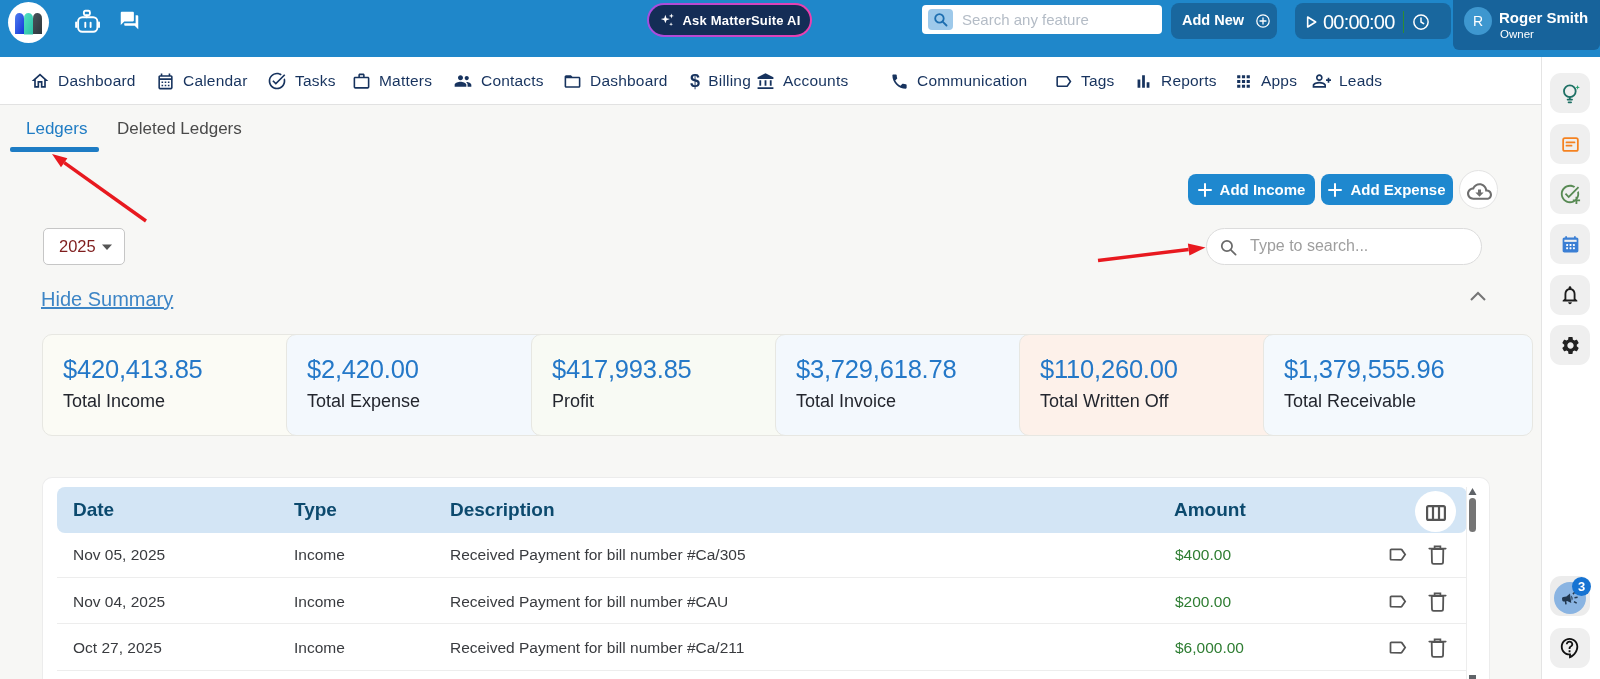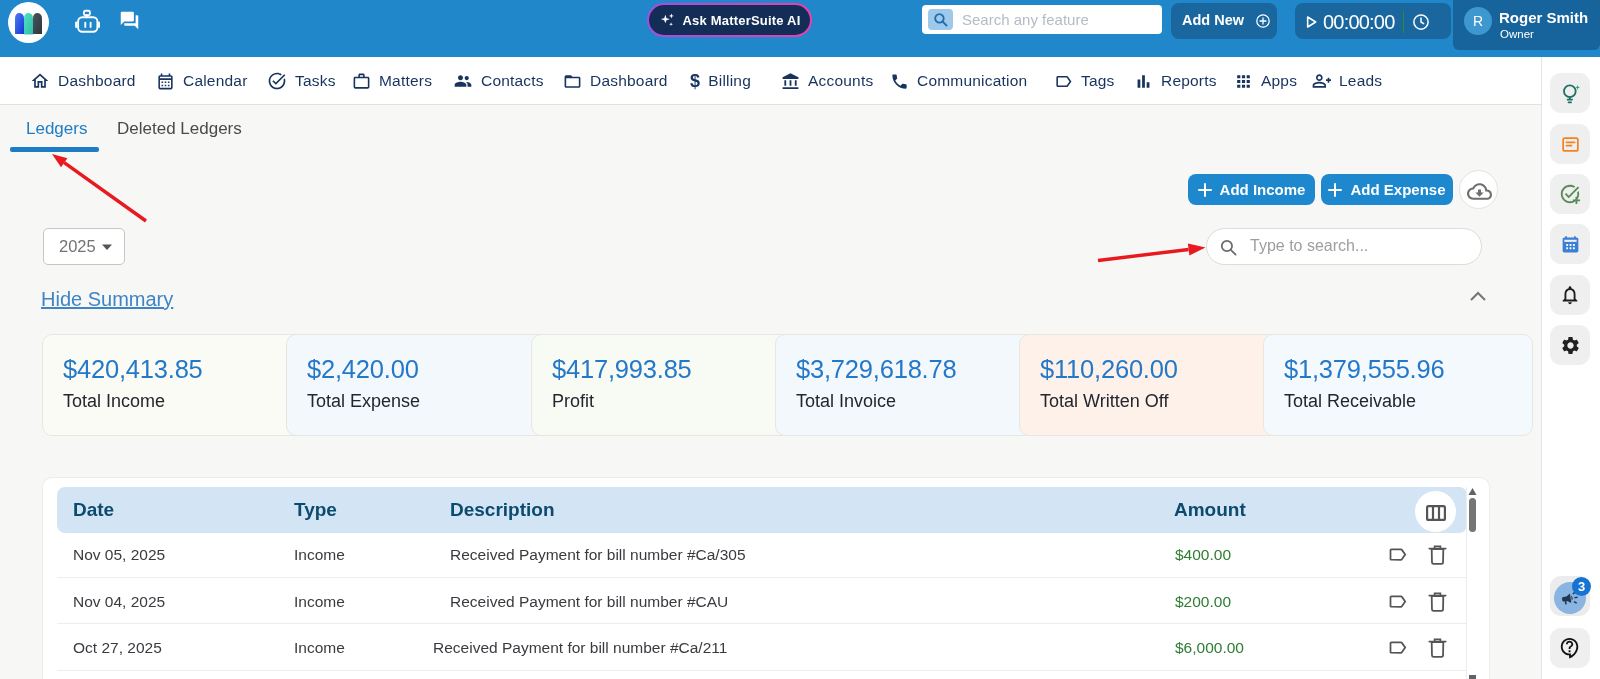--- a/index.html
+++ b/index.html
@@ -162,21 +162,21 @@
 <div class="nav" style="left:563px;">
   <svg width="19" height="19" viewBox="0 0 24 24" fill="#17335e">
       <path d="M20 6h-8l-2-2H4c-1.1 0-1.99.9-1.99 2L2 18c0 1.1.9 2 2 2h16c1.1 0 2-.9 2-2V8c0-1.1-.9-2-2-2zm0 12H4V8h16v10z"></path>
     </svg>
   <span>Dashboard</span>
 </div>
 <div class="nav" style="left:690px;">
   <span style="font-size:18px; font-weight:bold; margin-right:8px;">$</span>
   <span>Billing</span>
 </div>
-<div class="nav" style="left:781px;">
+<div class="nav" style="left:756px;">
   <svg width="19" height="19" viewBox="0 0 24 24" fill="#17335e">
       <path d="M12 1.5L2 6.5v2.25h20V6.5l-10-5zm-7.75 9v7h2.3v-7h-2.3zm6.6 0v7h2.3v-7h-2.3zm6.6 0v7h2.3v-7h-2.3zM2 19.25h20v2.25H2v-2.25z"></path>
     </svg>
   <span>Accounts</span>
 </div>
 <div class="nav" style="left:890px;">
   <svg width="19" height="19" viewBox="0 0 24 24" fill="#17335e">
       <path d="M6.62 10.79c1.44 2.83 3.76 5.14 6.59 6.59l2.2-2.2c.27-.27.67-.36 1.02-.24 1.12.37 2.33.57 3.57.57.55 0 1 .45 1 1V20c0 .55-.45 1-1 1-9.39 0-17-7.61-17-17 0-.55.45-1 1-1h3.5c.55 0 1 .45 1 1 0 1.25.2 2.45.57 3.57.11.35.03.74-.25 1.02l-2.2 2.2z"></path>
     </svg>
   <span>Communication</span>
@@ -289,21 +289,21 @@
   Add Income
 </div>
 <div class="bluebtn" id="btn-expense" style="left:1321px; top:174px; width:132px; height:31px;">
   <svg width="14" height="14" viewBox="0 0 14 14" style="margin-right:8px;">
       <path d="M7 1v12M1 7h12" stroke="#fff" stroke-width="2" stroke-linecap="round"></path>
     </svg>
   Add Expense
 </div>
 
 <div class="abs" style="left:43px; top:228px; width:82px; height:37px; background:#fff; border:1px solid #c6c6c6; border-radius:5px;">
-  <span style="position:absolute; left:15px; top:8px; font-size:16.5px; color:#737373;">2025</span>
+  <span style="position:absolute; left:15px; top:8px; font-size:16.5px; color:#7f1d1d;">2025</span>
   <svg style="position:absolute; left:57px; top:14px;" width="12" height="9" viewBox="0 0 12 9">
       <path d="M1 1.5l5 5.5 5-5.5z" fill="#555"></path>
     </svg>
 </div>
 
 <div class="abs" style="left:1206px; top:228px; width:276px; height:37px; background:#fff; border:1px solid #dcdcdc; border-radius:18.5px;">
   <svg style="position:absolute; left:12px; top:9px;" width="19" height="19" viewBox="0 0 24 24" fill="none" stroke="#6a6a6a" stroke-width="2.2">
       <circle cx="10" cy="10" r="6.5"></circle>
       <path d="M15.2 15.2L21 21" stroke-linecap="round"></path>
     </svg>
@@ -356,21 +356,21 @@
   </div>
   <div class="row" style="top:100.5px;">
     <div class="td" style="left:16px;">Nov 04, 2025</div>
     <div class="td" style="left:237px;">Income</div>
     <div class="td" style="left:393px;">Received Payment for bill number #CAU</div>
     <div class="td green" style="left:1118px;">$200.00</div>
   </div>
   <div class="row" style="top:147px;">
     <div class="td" style="left:16px;">Oct 27, 2025</div>
     <div class="td" style="left:237px;">Income</div>
-    <div class="td" style="left:376px;">Received Payment for bill number #Ca/211</div>
+    <div class="td" style="left:393px;">Received Payment for bill number #Ca/211</div>
     <div class="td green" style="left:1118px;">$6,000.00</div>
   </div>
 </div>
 
 <div class="abs" style="left:1466px; top:487px; width:1px; height:192px; background:#ededed;"></div>
 
 <div class="abs" style="left:1415px; top:491px; width:41px; height:41px; border-radius:50%; background:#fff;"></div>
 <svg class="abs" style="left:1426px; top:505px;" width="20" height="16" viewBox="0 0 20 16" fill="none" stroke="#555" stroke-width="2.2">
     <rect x="1.1" y="1.1" width="17.8" height="13.8" rx="1.5"></rect>
     <path d="M7 1.5v13M13 1.5v13"></path>

